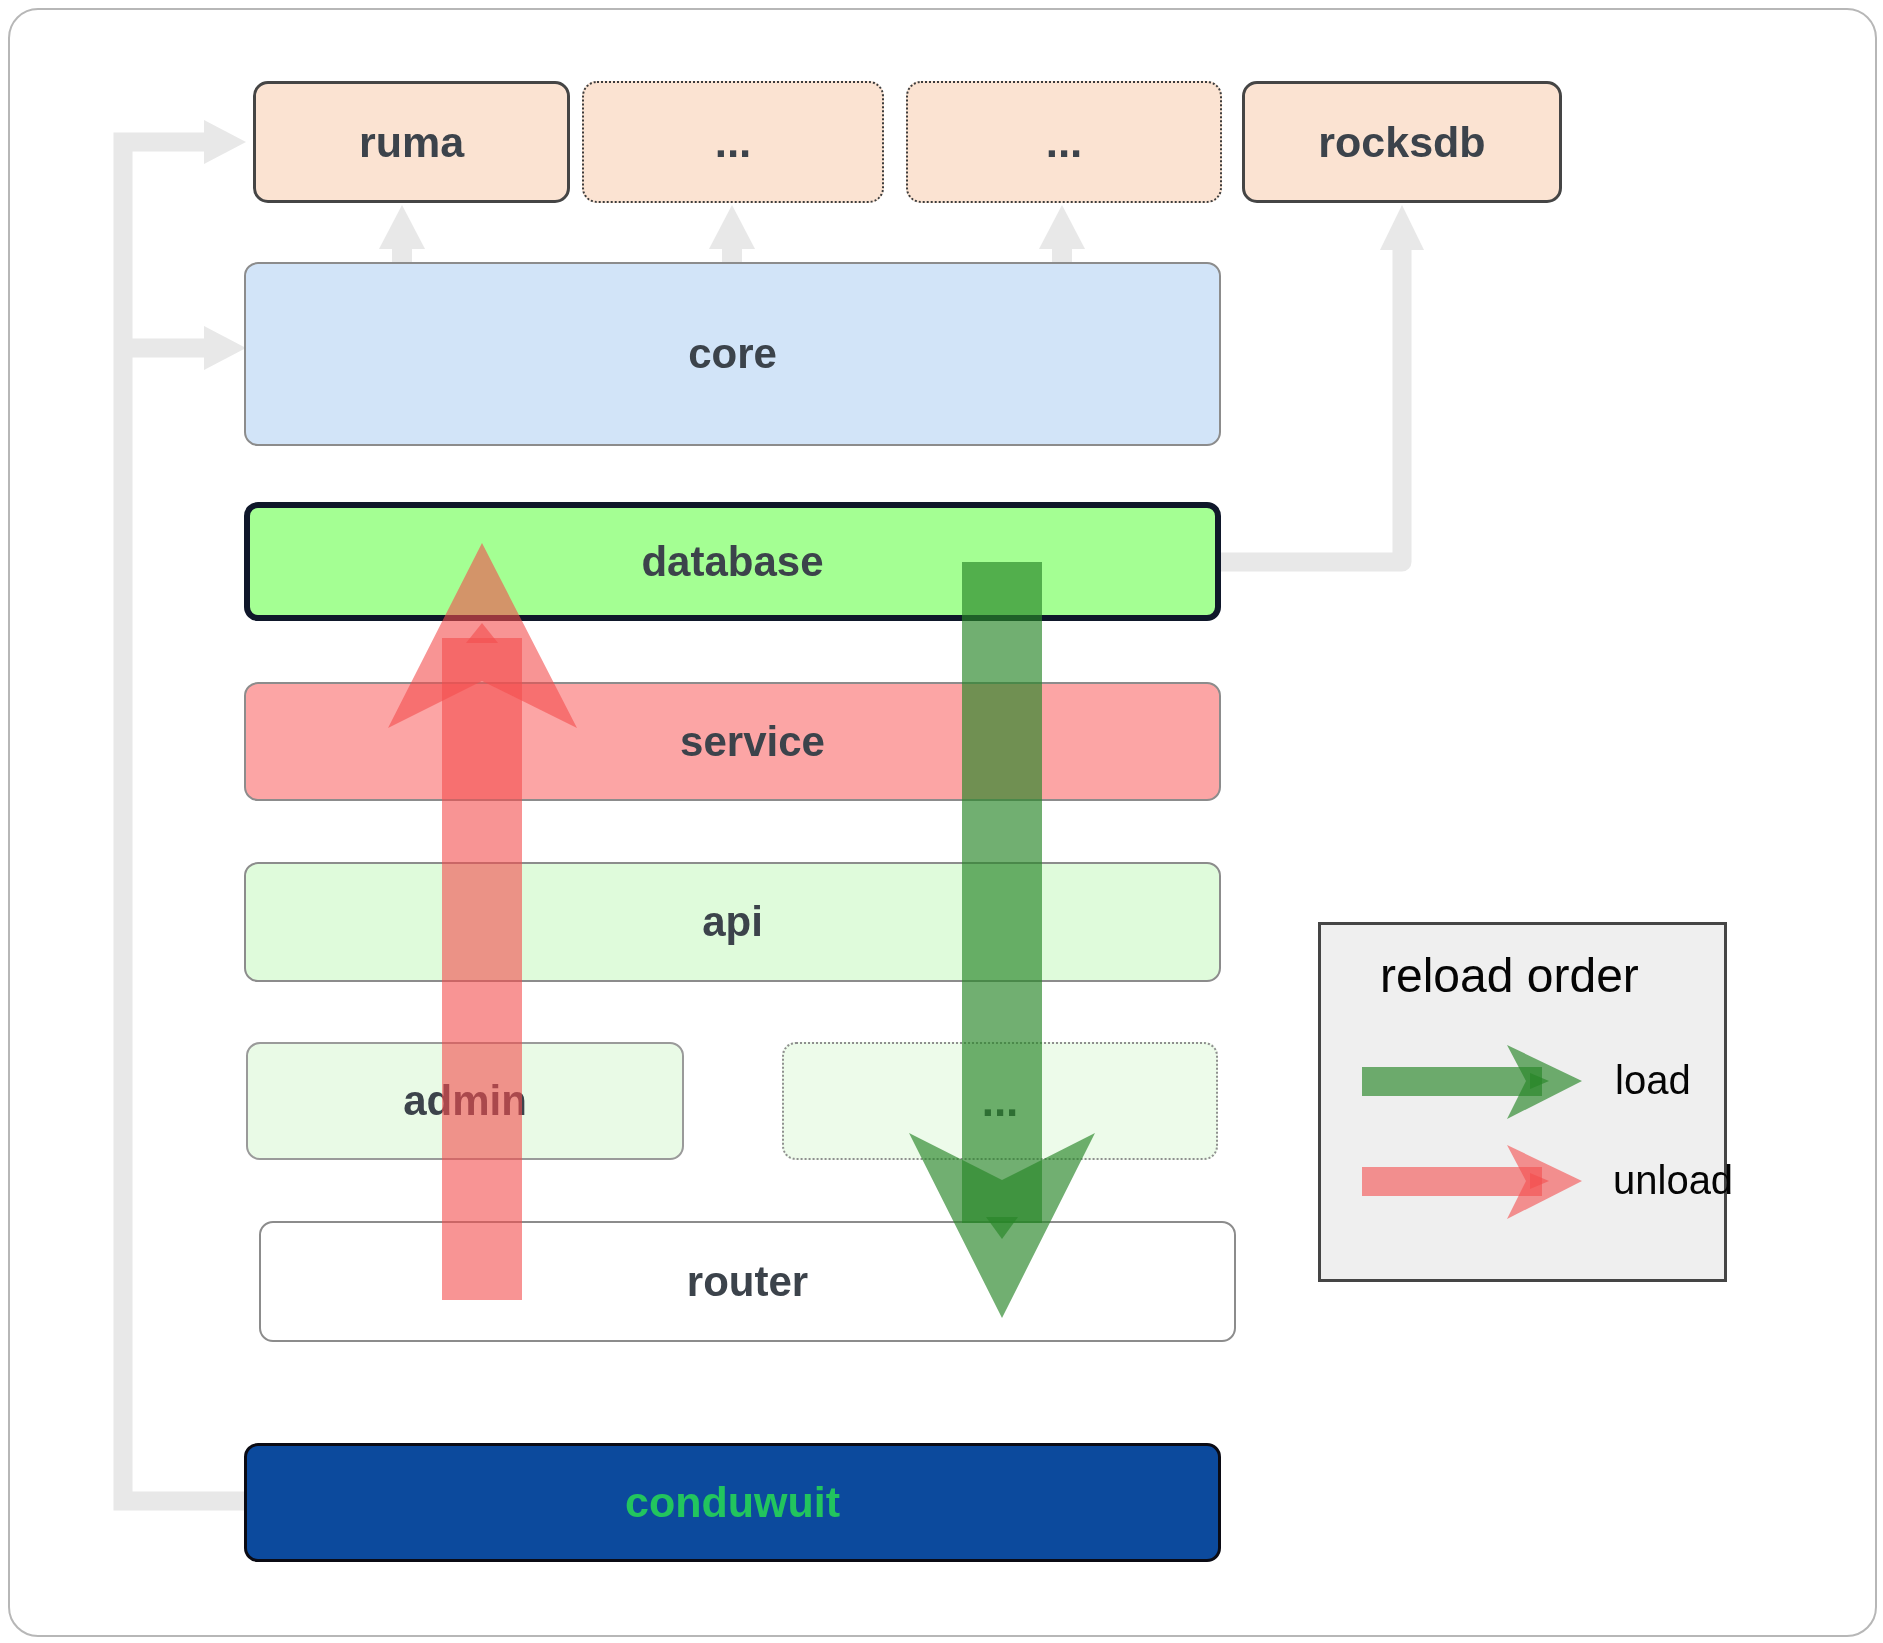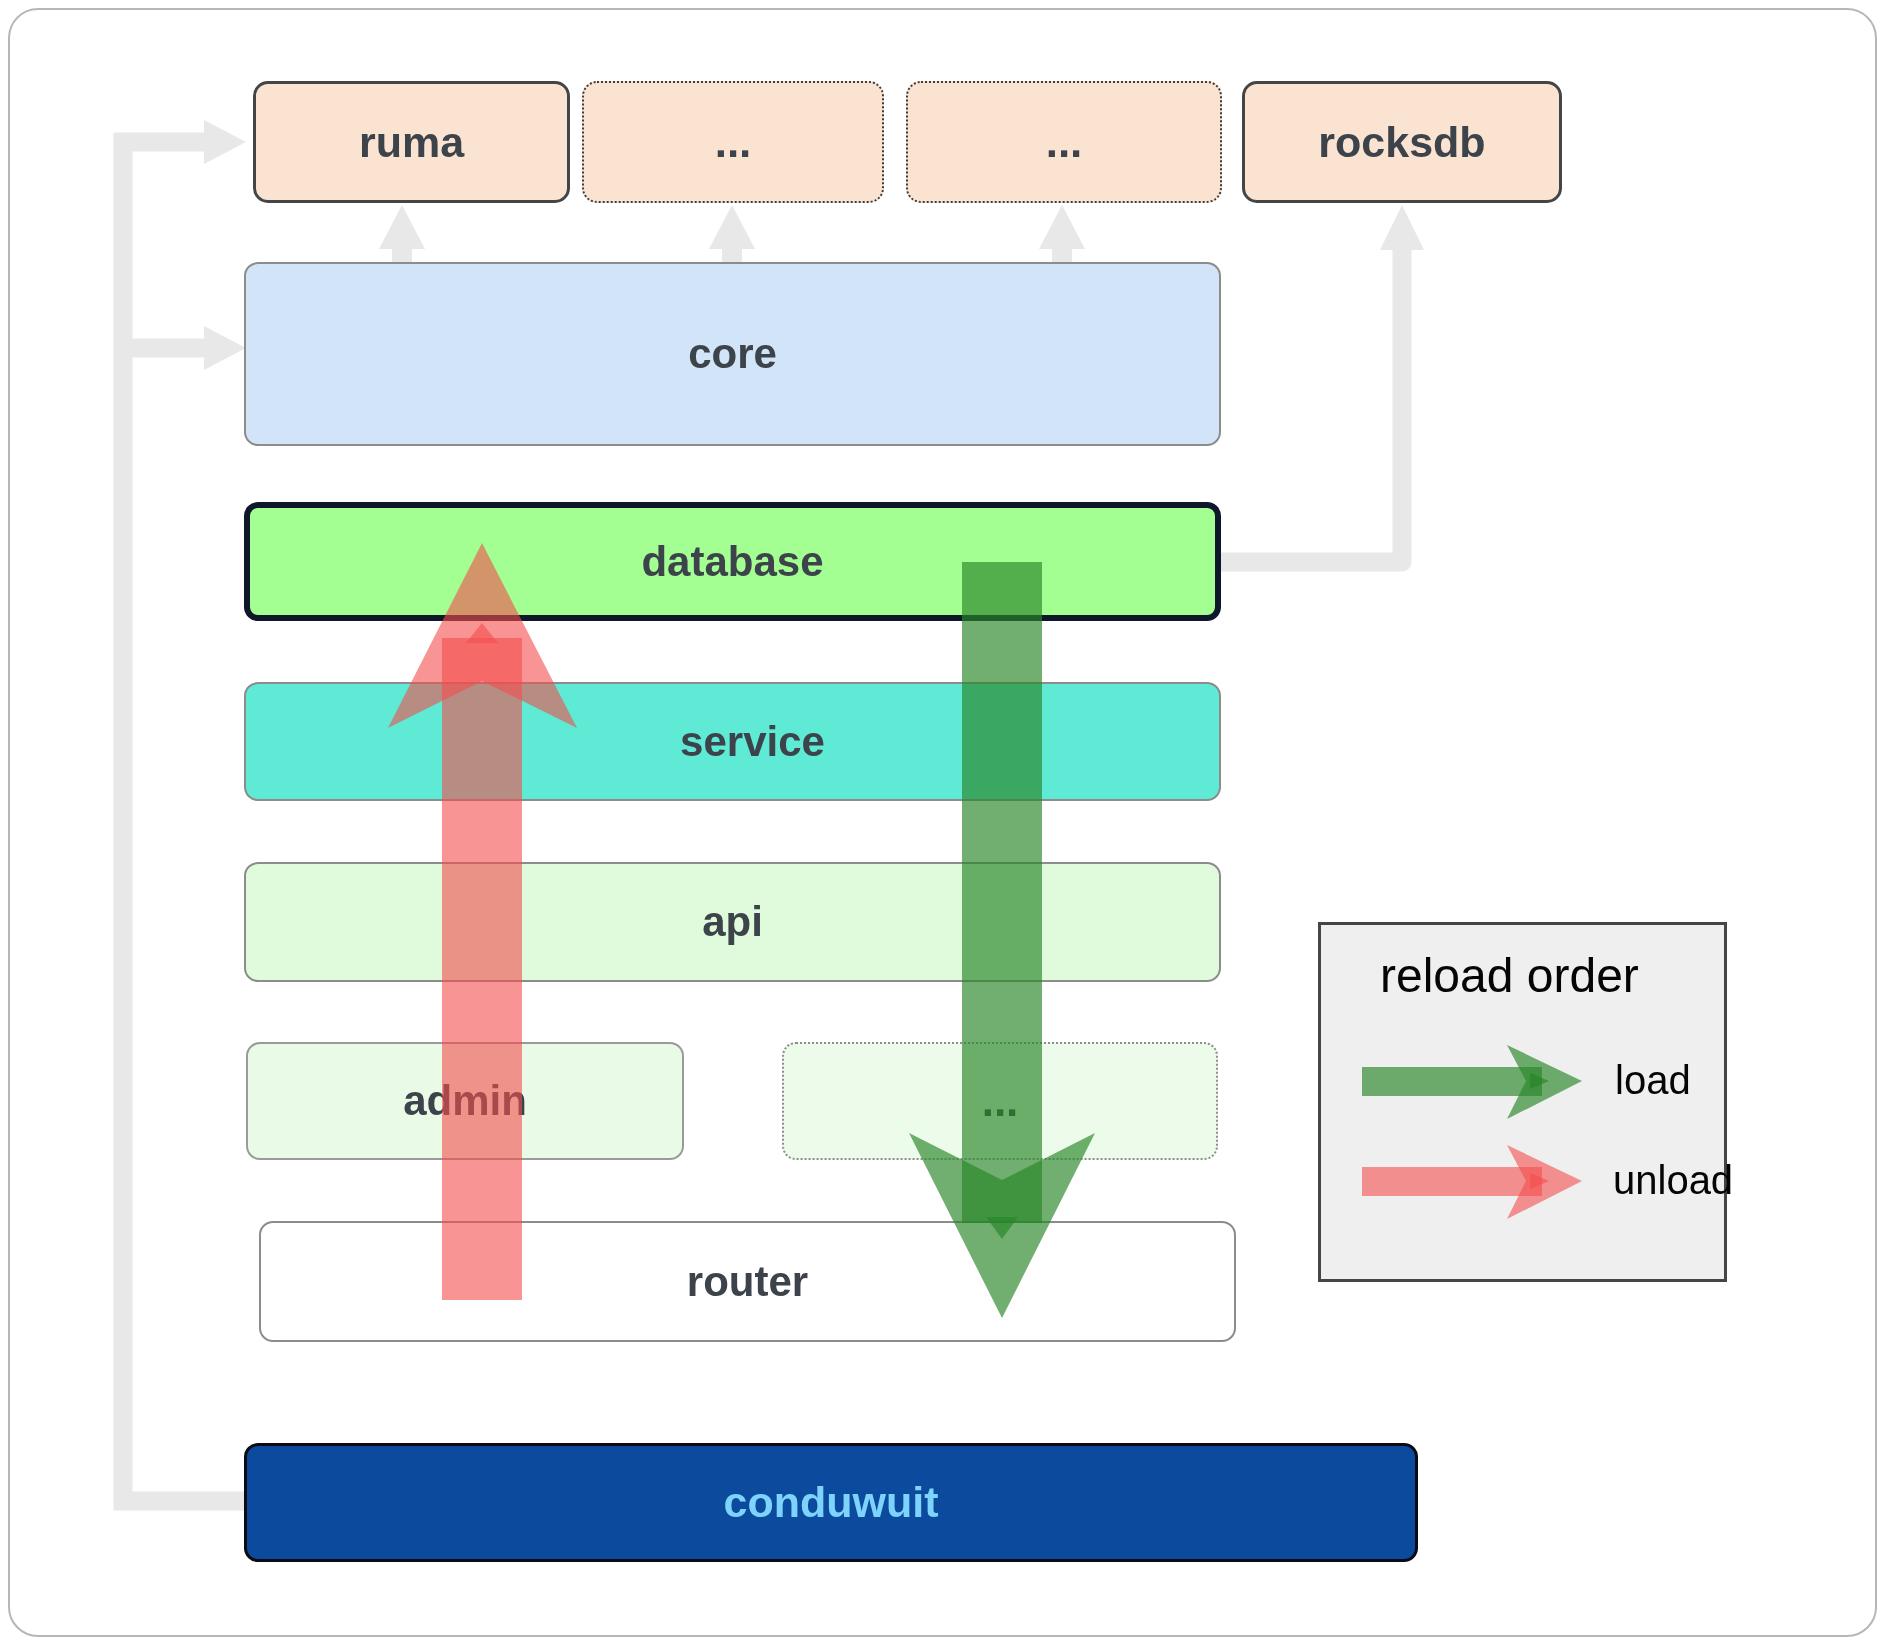--- a/index.html
+++ b/index.html
@@ -25,26 +25,26 @@
   .connector       { stroke:#e8e8e8; fill:none; }
   .connector-fill  { fill:#e8e8e8; }
 
   
   .n-ruma     { left:242px;  top:81px;   width:317px; height:122px; background:#fbe3d2; border:3px solid #454545; border-radius:15px; font-size:43px;margin-left:11px; }
   .n-dot1     { left:582px;  top:81px;   width:302px; height:122px; background:#fbe3d2; border:2px dotted #3c3c3c; border-radius:15px; font-size:44px; }
   .n-dot2     { left:906px;  top:81px;   width:316px; height:122px; background:#fbe3d2; border:2px dotted #3c3c3c; border-radius:15px; font-size:44px; }
   .n-rocksdb  { left:1242px; top:81px;   width:320px; height:122px; background:#fbe3d2; border:3px solid #454545; border-radius:15px; font-size:43px; }
   .n-core     { left:244px;  top:262px;  width:977px; height:184px; background:#d2e4f8; border:2px solid #8c8c8c; border-radius:14px; }
   .n-database { left:244px;  top:502px;  width:977px; height:119px; background:#a4ff93; border:6px solid #0f172a; border-radius:14px; }
-  .n-service  { left:244px;  top:682px;  width:977px; height:119px; background:#5eead4; border:2px solid #8c8c8c; border-radius:14px;padding-left:40px; }
+  .n-service  { left:244px;  top:682px;  width:977px; height:119px; background:#fca5a5; border:2px solid #8c8c8c; border-radius:14px;padding-left:40px; }
   .n-api      { left:244px;  top:862px;  width:977px; height:120px; background:#dffbdb; border:2px solid #8c8c8c; border-radius:14px; }
   .n-admin    { left:246px;  top:1042px; width:438px; height:118px; background:#e9fae6; border:2px solid #9a9a9a; border-radius:14px; }
   .n-dot3     { left:782px;  top:1042px; width:436px; height:118px; background:#edfbea; border:2px dotted #8f8f8f; border-radius:14px; font-size:44px; }
   .n-router   { left:244px;  top:1221px; width:977px; height:121px; background:#ffffff; border:2px solid #8c8c8c; border-radius:14px;margin-left:15px; }
-  .n-conduwuit{ left:244px;  top:1443px; width:1174px; height:119px; background:#0c4a9d; border:3px solid #0b0b14; border-radius:14px; color:#7dd3fc; font-size:43px; }
+  .n-conduwuit{ left:244px;  top:1443px; width:977px; height:119px; background:#0c4a9d; border:3px solid #0b0b14; border-radius:14px; color:#22c55e; font-size:43px; }
 
   .legend {
     position:absolute; left:1318px; top:922px; width:409px; height:360px;
     box-sizing:border-box; background:#efefef; border:3px solid #454545;
   }
   .legend-title {
     position:absolute; left:1380px; top:948px; width:364px;
     text-align:left; font-size:48px; font-weight:400; color:#050505; z-index:2;
   }
   .legend-item { position:absolute; font-size:40px; font-weight:400; color:#050505; z-index:2; }

